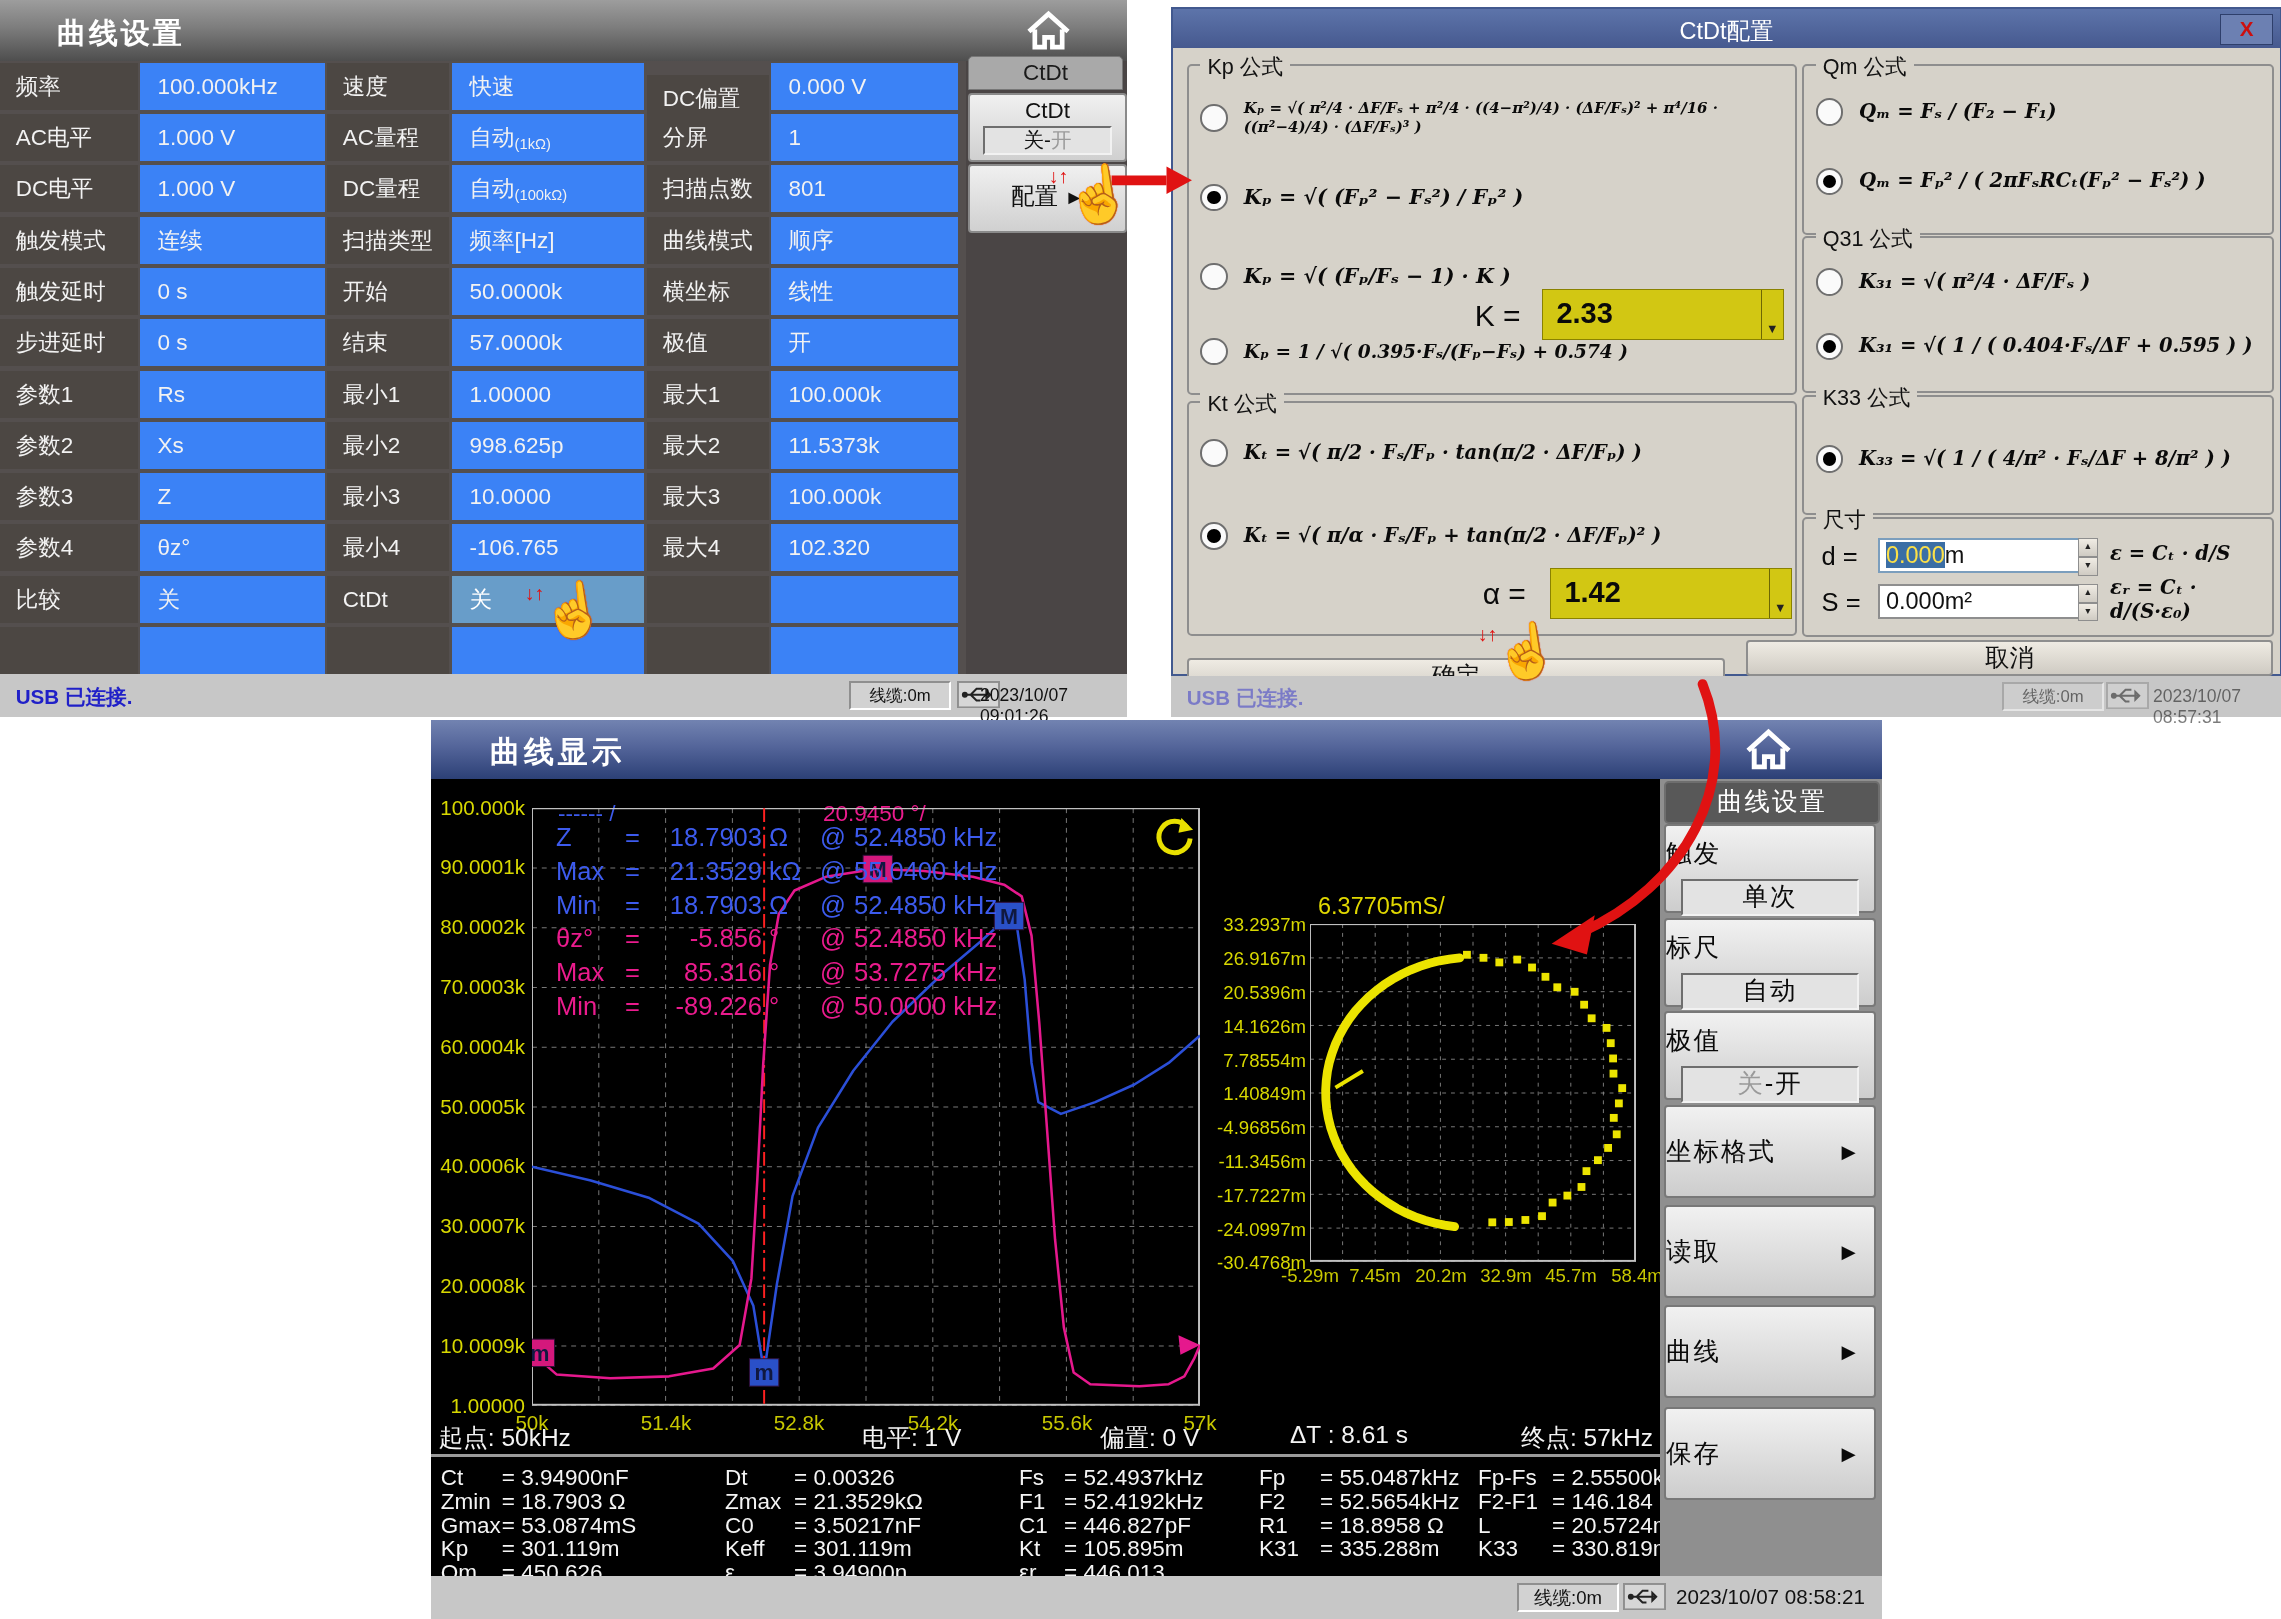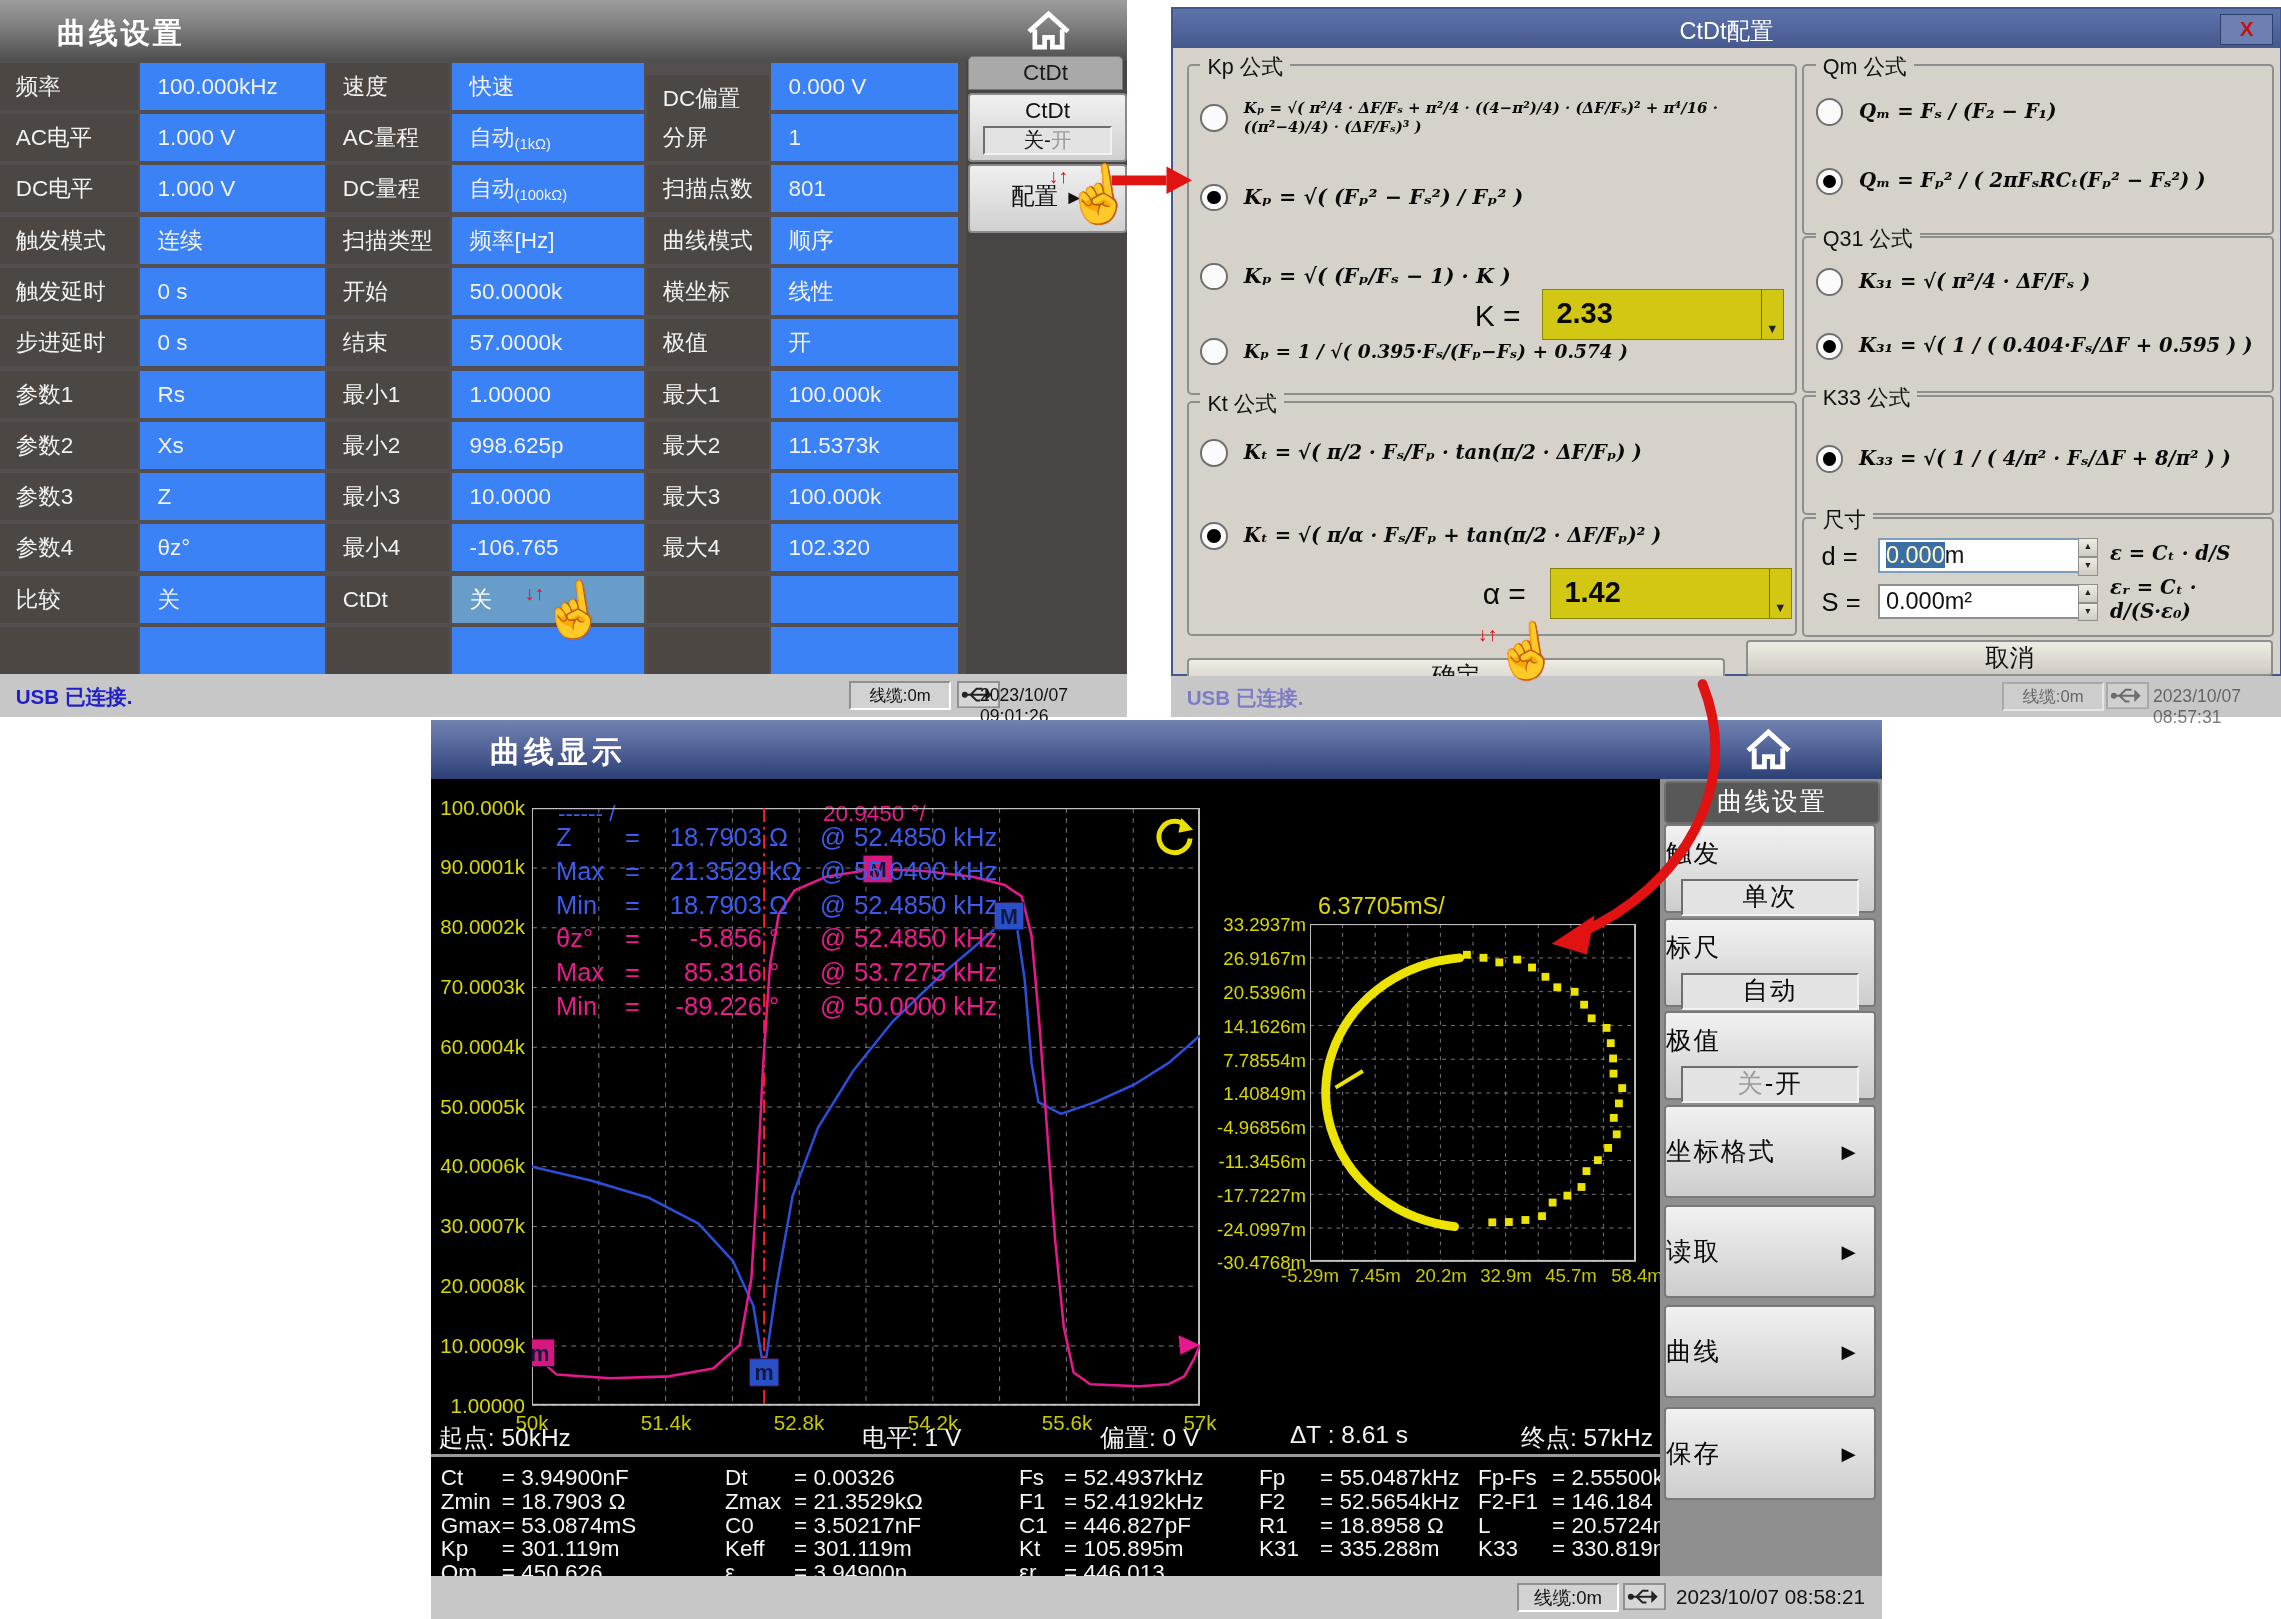--- a/index.html
+++ b/index.html
@@ -35,21 +35,21 @@
   .opt{position:absolute;left:11.8px;display:flex;align-items:center;}
   .radio{width:23.5px;height:23.5px;border-radius:50%;border:2px solid #6f6f6f;background:#fafafa;margin-right:15.7px;flex:none;display:flex;align-items:center;justify-content:center;}
   .radio .dot{width:13.7px;height:13.7px;border-radius:50%;background:#000;display:none;}
   .radio.sel .dot{display:block;}
   .formula{font-family:"DejaVu Serif","DejaVu Sans",serif;font-style:italic;font-weight:bold;color:#0a0a0a;font-size:19.6px;line-height:1.25;}
   .combo{position:absolute;background:#d2c713;border:1px solid #8a8200;color:#0a0a0a;font-size:29px;font-weight:bold;line-height:47px;padding-left:13.7px;}
   .combo .cdiv{position:absolute;right:21.6px;top:0;bottom:0;width:1px;background:#6d6703;}
   .combo .carr{position:absolute;right:4.9px;top:15.7px;font-size:12.7px;color:#222;}
   .dlg-btn{position:absolute;background:linear-gradient(180deg,#efebe3,#cfcbc3);border:2px solid #8e8e8e;border-radius:3.9px;text-align:center;font-size:24.5px;color:#111;line-height:31px;}
   .din{position:absolute;background:#ffffff;border:2px solid #7b9ebd;height:31px;line-height:31px;font-size:23.5px;color:#111;padding-left:5.9px;}
-  .dsel{background:#3b6ea5;color:#fef9c3;}
+  .dsel{background:#3b6ea5;color:#fde047;}
   .spin{position:absolute;width:19.6px;height:35px;}
   .spin div{height:16.7px;background:linear-gradient(180deg,#f0ece4,#cfcbc3);border:1px solid #8e8e8e;font-size:8.8px;line-height:15.7px;text-align:center;color:#222;}
 
   
   #curve-panel{left:431px;top:720px;width:1451px;height:899px;background:#000;}
   #cp-titlebar{left:0;top:0;width:1451px;height:59px;background:linear-gradient(180deg,#7283b1,#54659a 45%,#2c4076);}
   #cp-title{left:59px;top:11.8px;color:#fff;font-size:30px;font-weight:bold;letter-spacing:3.9px;}
   #cp-chartzone{left:0;top:59px;width:1229px;height:797px;background:#000;}
   #cp-sidebar{left:1229px;top:59px;width:222px;height:797px;background:#8f8f8f;}
   .ylab{position:absolute;right:0;color:#d8d800;font-size:20.6px;white-space:nowrap;}

